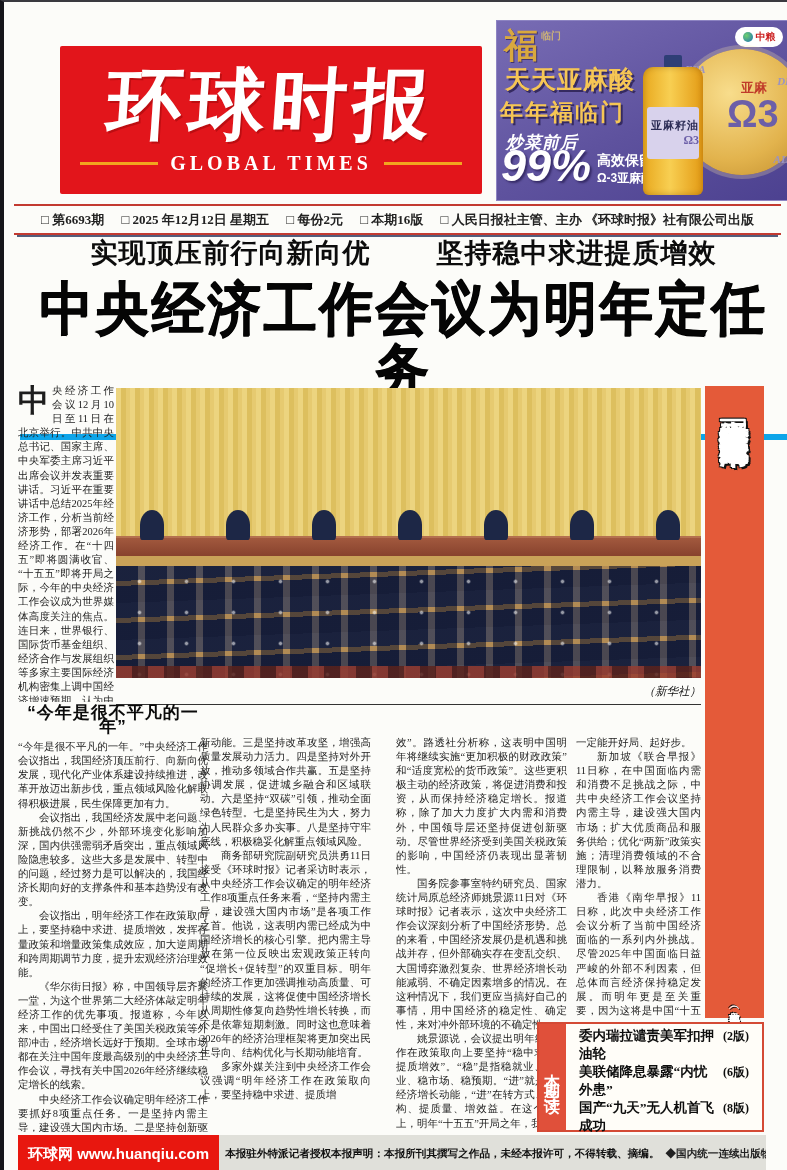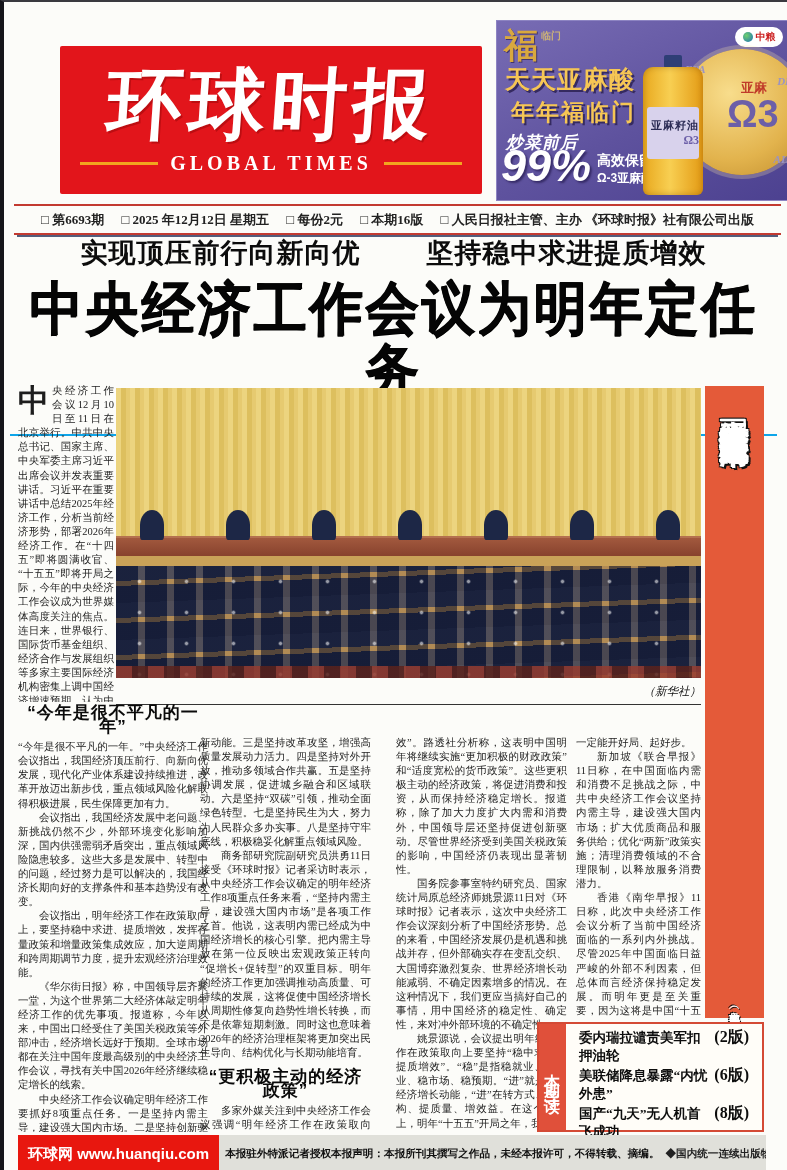--- a/index.html
+++ b/index.html
@@ -18,21 +18,21 @@
   .ad-box{position:absolute;left:492px;top:18px;width:294px;height:179px;overflow:hidden;
           background:linear-gradient(155deg,#786cb4 0%,#5e529e 55%,#4c4190 100%);border:1px solid #8d84c2;}
   .ad-fu{position:absolute;left:7px;top:2px;font-size:34px;font-weight:900;color:#d9a83e;
          text-shadow:1px 1px 0 #40346e;font-family:"Liberation Serif",serif;}
   .ad-fu-sub{position:absolute;left:44px;top:8px;font-size:10px;color:#cdb377;font-weight:700;}
   .ad-brand{position:absolute;right:8px;top:6px;width:48px;height:20px;background:#fff;border-radius:10px;
             display:flex;align-items:center;justify-content:center;gap:3px;font-size:10px;font-weight:700;color:#c22;}
   .ad-brand i{width:10px;height:10px;border-radius:50%;background:radial-gradient(circle at 35% 35%,#6fd06f,#1b6fb7);display:inline-block;}
   .ad-s1{position:absolute;left:8px;top:42px;font-family:"Liberation Sans",sans-serif;font-size:25px;font-weight:900;
          color:#f6c654;text-shadow:2px 2px 0 #352a60;letter-spacing:1px;}
-  .ad-s2{position:absolute;left:14px;top:76px;font-family:"Liberation Sans",sans-serif;font-size:23px;font-weight:900;
+  .ad-s2{position:absolute;left:3px;top:76px;font-family:"Liberation Sans",sans-serif;font-size:23px;font-weight:900;
          color:#f6c654;text-shadow:2px 2px 0 #352a60;letter-spacing:2px;}
   .ad-claim{position:absolute;left:9px;top:110px;font-family:"Liberation Sans",sans-serif;font-size:17px;font-weight:900;
             color:#fff;font-style:italic;letter-spacing:1px;}
   .ad-pct{position:absolute;left:4px;top:122px;font-family:"Liberation Sans",sans-serif;font-size:45px;font-weight:900;
           color:#fff;font-style:italic;line-height:1;text-shadow:2px 2px 2px rgba(30,20,70,.6);}
   .ad-keep1{position:absolute;left:100px;top:131px;font-family:"Liberation Sans",sans-serif;font-size:14px;font-weight:900;color:#fff;}
   .ad-keep2{position:absolute;left:100px;top:149px;font-family:"Liberation Sans",sans-serif;font-size:12px;font-weight:900;color:#fff;}
   .ad-coin{position:absolute;left:182px;top:28px;width:126px;height:126px;border-radius:50%;
            background:radial-gradient(circle at 40% 35%,#f8dd8c,#e2b34d 60%,#c08c2c);box-shadow:0 0 0 4px rgba(255,235,170,.25);}
   .ad-coin .epa{position:absolute;left:6px;top:14px;font-size:11px;font-weight:900;color:#9a93c4;font-style:italic;}
@@ -46,21 +46,21 @@
                    background:linear-gradient(90deg,#e8a81e,#f8cf52 45%,#e39a14);box-shadow:inset 0 0 6px rgba(120,70,0,.4);}
   .ad-bottle .label{position:absolute;left:4px;top:52px;width:52px;height:52px;background:#d8d2ec;border-radius:3px;
                     display:flex;flex-direction:column;align-items:flex-end;justify-content:center;}
   .ad-bottle .label b{font-size:11px;color:#2c2c55;letter-spacing:1px;}
   .ad-bottle .label i{font-size:12px;color:#6c5fa8;font-weight:900;font-style:normal;}
   
   .dateline{position:absolute;left:10px;top:202px;width:767px;border-top:2px solid #c33a31;border-bottom:2px solid #c33a31;
             box-shadow:0 5px 0 -3px #535d7c;padding:5px 0 4px;text-align:center;font-size:13px;color:#222;font-weight:600;}
   .dateline span{margin:3px 7px;}
   
-  .headline-block{position:absolute;left:6px;top:233px;width:767px;border-bottom:2px solid #0ea5e9;padding-bottom:6px;}
+  .headline-block{position:absolute;left:16px;top:233px;width:767px;border-bottom:6px solid #0ea5e9;padding-bottom:6px;}
   .kicker{display:flex;justify-content:center;gap:66px;font-family:"Liberation Sans",sans-serif;
           font-size:27px;font-weight:900;color:#0c0c0c;letter-spacing:1px;}
   .main-head{margin-top:6px;text-align:center;font-family:"Liberation Sans",sans-serif;font-size:53px;font-weight:900;
              color:#050505;letter-spacing:3px;line-height:1.1;transform:scaleY(1.08);transform-origin:top;
              text-shadow:1px 0 0 #000,0 1px 0 #000;}
   .byline{margin-top:16px;text-align:center;font-size:13px;font-weight:700;color:#111;}
   
   .content{position:absolute;left:0;top:382px;width:787px;height:748px;}
   .bodytext{font-size:10.5px;line-height:14.1px;text-align:justify;color:#1d1d1d;}
   .bodytext p{margin:0;text-indent:2em;}
@@ -102,21 +102,21 @@
   .sec-head{font-family:"Liberation Sans",sans-serif;font-weight:900;font-size:17px;text-align:center;
             margin:2px 0 6px;color:#0a0a0a;letter-spacing:1px;}
   .sec-head.mid{margin-top:10px;}
   
   .digest{position:absolute;left:533px;top:638px;width:227px;height:110px;border:2px solid #d44a35;
           display:flex;background:#fffdf8;box-sizing:border-box;}
   .digest-label{width:27px;background:#e0503a;color:#fff;display:flex;align-items:center;justify-content:center;}
   .digest-label .vtext{font-size:16px;line-height:27px;letter-spacing:8px;text-orientation:upright;}
   .digest-list{flex:1;display:flex;flex-direction:column;justify-content:space-around;padding:3px 13px;}
   .digest-item{display:flex;justify-content:space-between;align-items:baseline;font-size:13.5px;font-weight:700;color:#0d0d0d;}
-  .digest-item .pg{font-size:16px;white-space:nowrap;margin-left:4px;}
+  .digest-item .pg{font-size:12px;white-space:nowrap;margin-left:4px;}
   
   .footer{position:absolute;left:14px;top:1133px;width:748px;height:38px;display:flex;}
   .site-bar{background:#e8170f;color:#fff;font-family:"Liberation Sans",sans-serif;font-weight:700;font-size:15px;
             display:flex;align-items:center;padding:0 10px;white-space:nowrap;}
   .statement-bar{flex:1;background:#e0e0da;display:flex;align-items:center;font-family:"Liberation Sans",sans-serif;
                  font-size:10.6px;font-weight:700;color:#101010;padding:0 6px;white-space:nowrap;overflow:hidden;}
   .statement-bar .pub{margin-left:6px;color:#222;}
 </style>
 </head>
 <body>
@@ -215,21 +215,20 @@
       <p class="no-indent">“今年是很不平凡的一年。”中央经济工作会议指出，我国经济顶压前行、向新向优发展，现代化产业体系建设持续推进，改革开放迈出新步伐，重点领域风险化解取得积极进展，民生保障更加有力。</p>
       <p>会议指出，我国经济发展中老问题、新挑战仍然不少，外部环境变化影响加深，国内供强需弱矛盾突出，重点领域风险隐患较多。这些大多是发展中、转型中的问题，经过努力是可以解决的，我国经济长期向好的支撑条件和基本趋势没有改变。</p>
       <p>会议指出，明年经济工作在政策取向上，要坚持稳中求进、提质增效，发挥存量政策和增量政策集成效应，加大逆周期和跨周期调节力度，提升宏观经济治理效能。</p>
       <p>《华尔街日报》称，中国领导层齐聚一堂，为这个世界第二大经济体敲定明年经济工作的优先事项。报道称，今年以来，中国出口经受住了美国关税政策等外部冲击，经济增长远好于预期。全球市场都在关注中国年度最高级别的中央经济工作会议，寻找有关中国2026年经济继续稳定增长的线索。</p>
       <p>中央经济工作会议确定明年经济工作要抓好8项重点任务。一是坚持内需主导，建设强大国内市场。二是坚持创新驱动，加紧培育壮大</p>
     </div>
 
     <div class="col col2 bodytext">
       <p class="no-indent">新动能。三是坚持改革攻坚，增强高质量发展动力活力。四是坚持对外开放，推动多领域合作共赢。五是坚持协调发展，促进城乡融合和区域联动。六是坚持“双碳”引领，推动全面绿色转型。七是坚持民生为大，努力为人民群众多办实事。八是坚持守牢底线，积极稳妥化解重点领域风险。</p>
       <p>商务部研究院副研究员洪勇11日接受《环球时报》记者采访时表示，从中央经济工作会议确定的明年经济工作8项重点任务来看，“坚持内需主导，建设强大国内市场”是各项工作之首。他说，这表明内需已经成为中国经济增长的核心引擎。把内需主导放在第一位反映出宏观政策正转向“促增长+促转型”的双重目标。明年的经济工作更加强调推动高质量、可持续的发展，这将促使中国经济增长从周期性修复向趋势性增长转换，而不是依靠短期刺激。同时这也意味着2026年的经济治理框架将更加突出民生导向、结构优化与长期动能培育。</p>
-      <div class="sec-head mid">“更积极主动的经济政策”</div>
       <p>多家外媒关注到中央经济工作会议强调“明年经济工作在政策取向上，要坚持稳中求进、提质增</p>
     </div>
 
     <div class="col col3 bodytext">
       <p class="no-indent">效”。路透社分析称，这表明中国明年将继续实施“更加积极的财政政策”和“适度宽松的货币政策”。这些更积极主动的经济政策，将促进消费和投资，从而保持经济稳定增长。报道称，除了加大力度扩大内需和消费外，中国领导层还坚持促进创新驱动。尽管世界经济受到美国关税政策的影响，中国经济仍表现出显著韧性。</p>
       <p>国务院参事室特约研究员、国家统计局原总经济师姚景源11日对《环球时报》记者表示，这次中央经济工作会议深刻分析了中国经济形势。总的来看，中国经济发展仍是机遇和挑战并存，但外部确实存在变乱交织、大国博弈激烈复杂、世界经济增长动能减弱、不确定因素增多的情况。在这种情况下，我们更应当搞好自己的事情，用中国经济的稳定性、确定性，来对冲外部环境的不确定性。</p>
       <p>姚景源说，会议提出明年经济工作在政策取向上要坚持“稳中求进、提质增效”。“稳”是指稳就业、稳企业、稳市场、稳预期。“进”就是转变经济增长动能，“进”在转方式、调结构、提质量、增效益。在这个基础上，明年“十五五”开局之年，我们</p>
     </div>
 
     <div class="col col4 bodytext">

